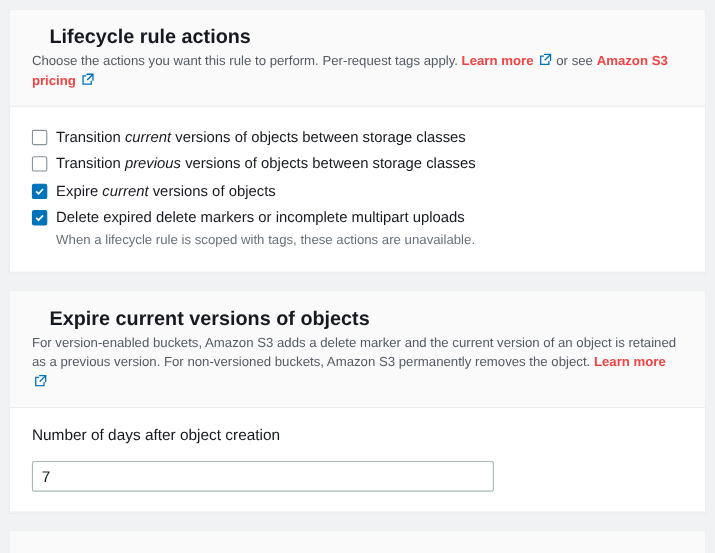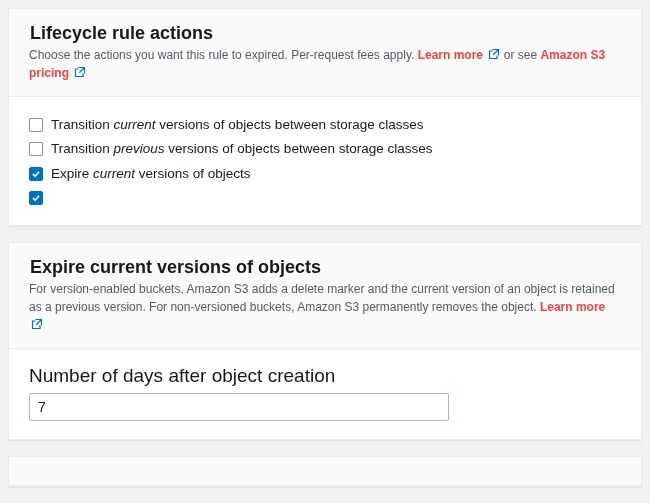--- a/index.html
+++ b/index.html
@@ -19,21 +19,21 @@
     margin-bottom: 16px;
   }
   .panel-header {
     padding: 14px 20px 14px 20px;
     background: #fafafa;
     border-bottom: 1px solid #eaeded;
   }
   .panel-title {
     font-size: 18px;
     font-weight: 700;
-    margin: 0 0 2px 1px;
+    margin: 0 0 2px 16px;
     color: #16191f;
   }
   .panel-subtitle {
     font-size: 12px;
     color: #545b64;
     line-height: 1.5;
   }
   .panel-body {
     padding: 16px 20px 18px 20px;
   }
@@ -81,43 +81,43 @@
     stroke: #fff;
     stroke-width: 2.5;
     fill: none;
   }
   .hint {
     font-size: 12px;
     color: #687078;
     margin-top: 1px;
   }
   .field-label {
-    font-size: 19px;
+    font-size: 14px;
     color: #16191f;
-    margin-bottom: 6px;
+    margin-bottom: 16px;
   }
   .text-input {
     width: 420px;
     padding: 5px 8px;
     font-size: 14px;
     border: 1px solid #aab7b8;
     border-radius: 2px;
     color: #16191f;
     font-family: inherit;
   }
   em { font-style: italic; }
 </style>
 </head>
 <body>
 
 <div class="panel">
   <div class="panel-header">
     <div class="panel-title">Lifecycle rule actions</div>
     <div class="panel-subtitle">
-      <span>Choose the actions you want this rule to expired. Per-request fees apply. </span>
+      <span>Choose the actions you want this rule to perform. Per-request tags apply. </span>
       <a class="link" href="#"><span>Learn more</span>
         <svg class="ext-icon" viewBox="0 0 16 16">
             <path d="M6 2h8v8M14 2L7 9M12 10v4H2V4h4" stroke-width="1.6"></path>
           </svg></a>
       <span> or see </span>
       <a class="link" href="#"><span>Amazon S3 pricing</span>
         <svg class="ext-icon" viewBox="0 0 16 16">
             <path d="M6 2h8v8M14 2L7 9M12 10v4H2V4h4" stroke-width="1.6"></path>
           </svg></a>
     </div>
@@ -138,20 +138,21 @@
           </svg>
         </span>
         <div><span>Expire <em>current</em> versions of objects</span></div>
       </div>
       <div class="checkbox-row">
         <span class="checkbox checked">
           <svg viewBox="0 0 16 16">
             <polyline points="3,8 6.5,11.5 13,4.5"></polyline>
           </svg>
         </span>
+        <div><span>Delete expired delete markers or incomplete multipart uploads</span><div class="hint">When a lifecycle rule is scoped with tags, these actions are unavailable.</div></div>
       </div>
     </div>
 </div>
 
 <div class="panel">
   <div class="panel-header">
     <div class="panel-title">Expire current versions of objects</div>
     <div class="panel-subtitle">
       <span>For version-enabled buckets, Amazon S3 adds a delete marker and the current version of an object is retained as a previous version. For non-versioned buckets, Amazon S3 permanently removes the object. </span>
       <a class="link" href="#"><span>Learn more</span>

